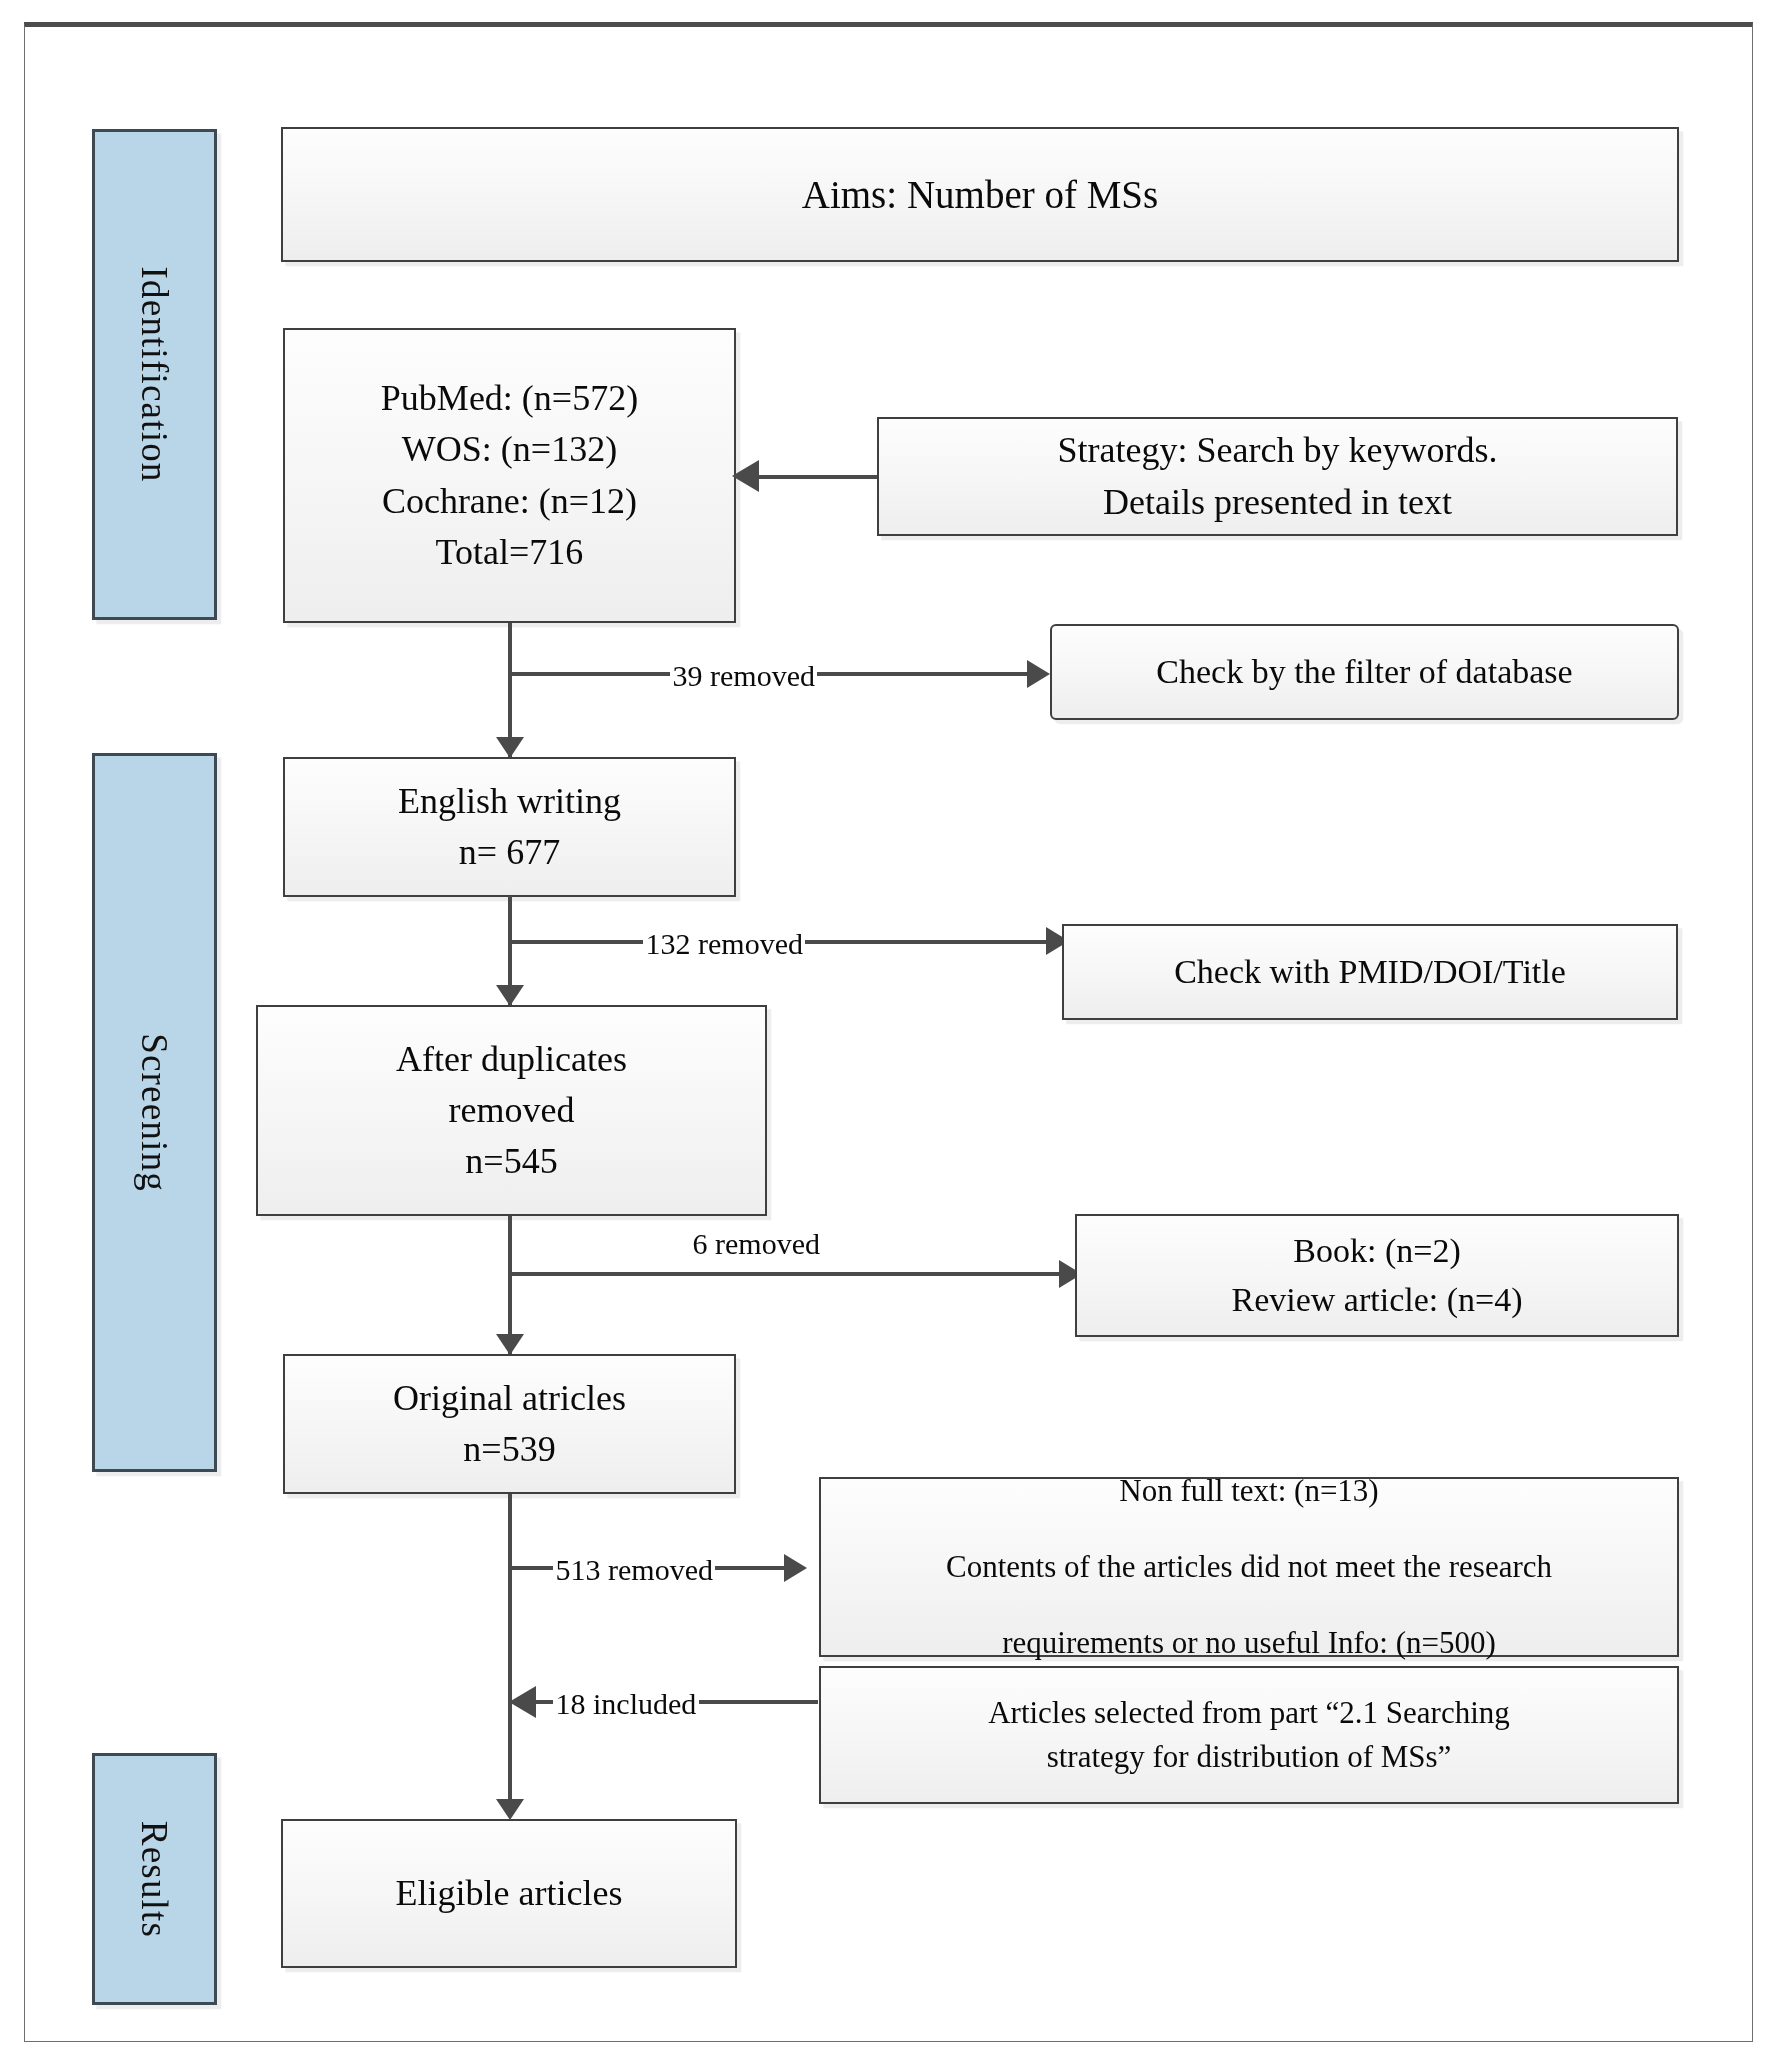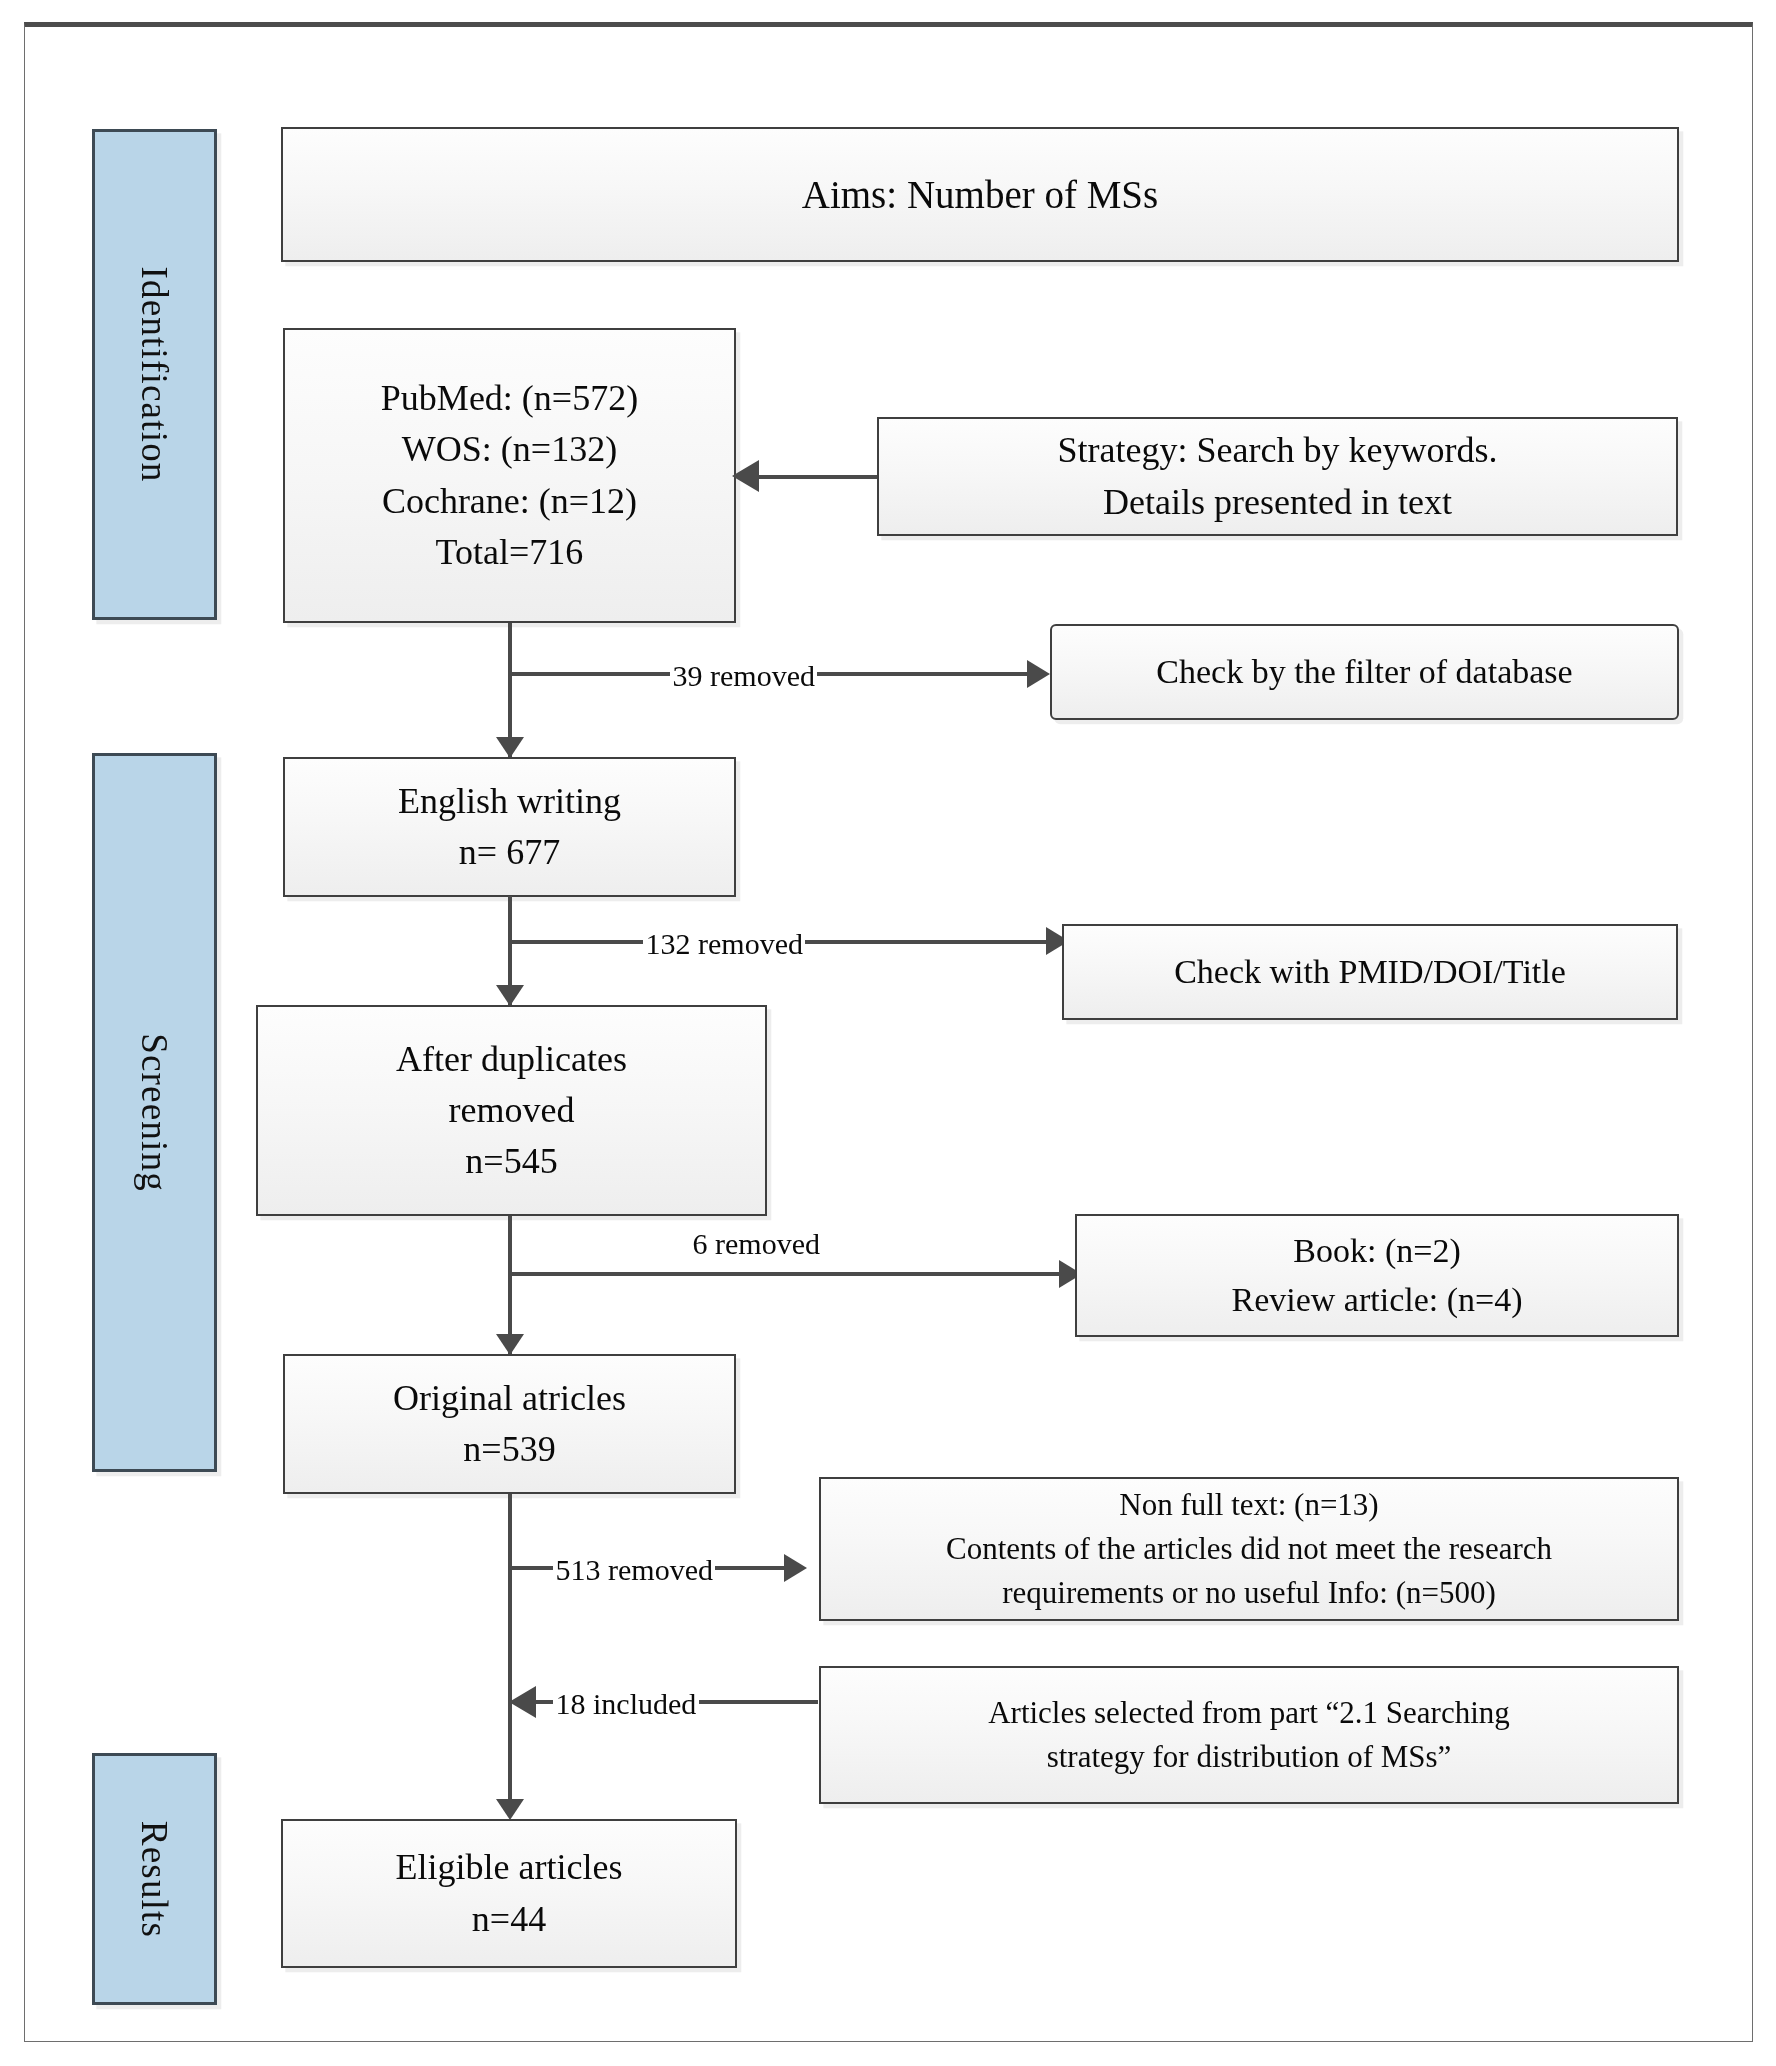--- a/index.html
+++ b/index.html
@@ -208,34 +208,33 @@
     <span class="line">n=539</span>
   </div>
 
   <div class="vline" style="left:508px; top:1494px; height:323px;"></div>
   <div class="arrow-down" style="left:496px; top:1799px;"></div>
 
   <div class="hline" style="left:508px; top:1566px; width:293px;"></div>
   <div class="arrow-right" style="left:784px; top:1554px;"></div>
   <div class="edge-label" style="left:553px; top:1551px;">513 removed</div>
 
-  <div class="node fs-sm" style="left:819px; top:1477px; width:860px; height:144px;">
+  <div class="node fs-sm" style="left:819px; top:1477px; width:860px; height:180px;gap:32px;">
     <span class="line">Non full text: (n=13)</span>
     <span class="line">Contents of the articles did not meet the research</span>
     <span class="line">requirements or no useful Info: (n=500)</span>
   </div>
 
   <div class="hline" style="left:535px; top:1700px; width:283px;"></div>
   <div class="arrow-left" style="left:509px; top:1686px;"></div>
   <div class="edge-label" style="left:553px; top:1685px;">18 included</div>
 
   <div class="node fs-sm" style="left:819px; top:1666px; width:860px; height:138px;">
     <span class="line">Articles selected from part  “2.1 Searching</span>
     <span class="line">strategy for distribution of MSs”</span>
   </div>
 
   <div class="node fs-big" style="left:281px; top:1819px; width:456px; height:149px;">
     <span class="line">Eligible articles</span>
-    <span class="line">n=44</span>
   </div>
 
 </div>
 
 
 </body></html>

